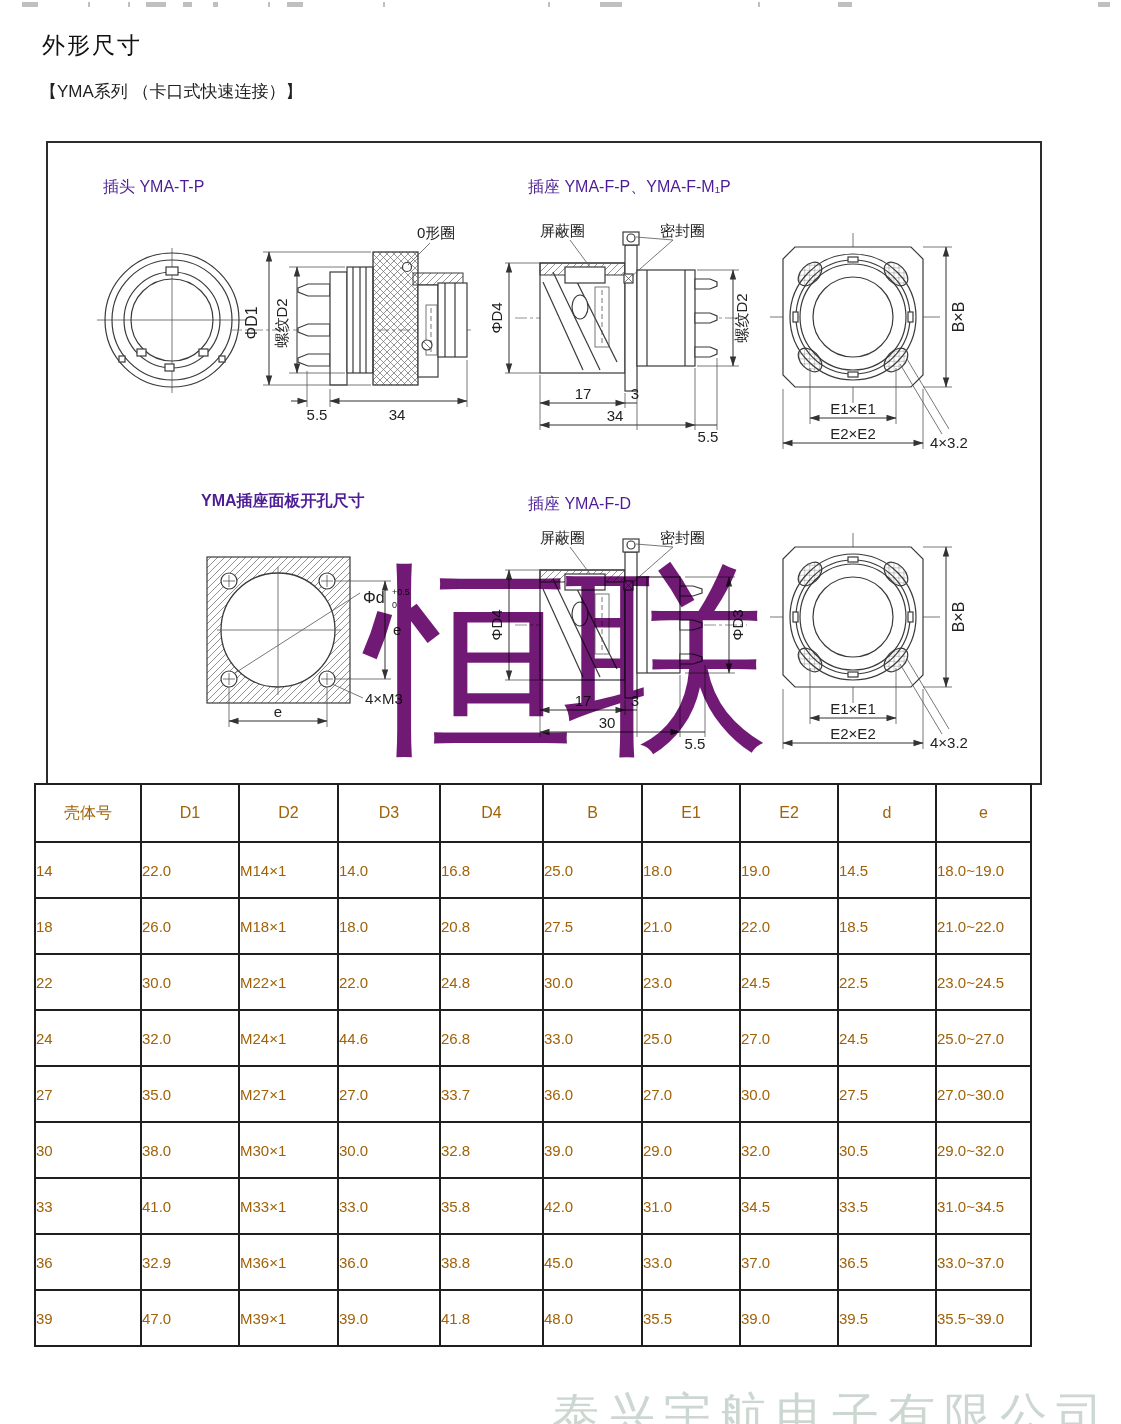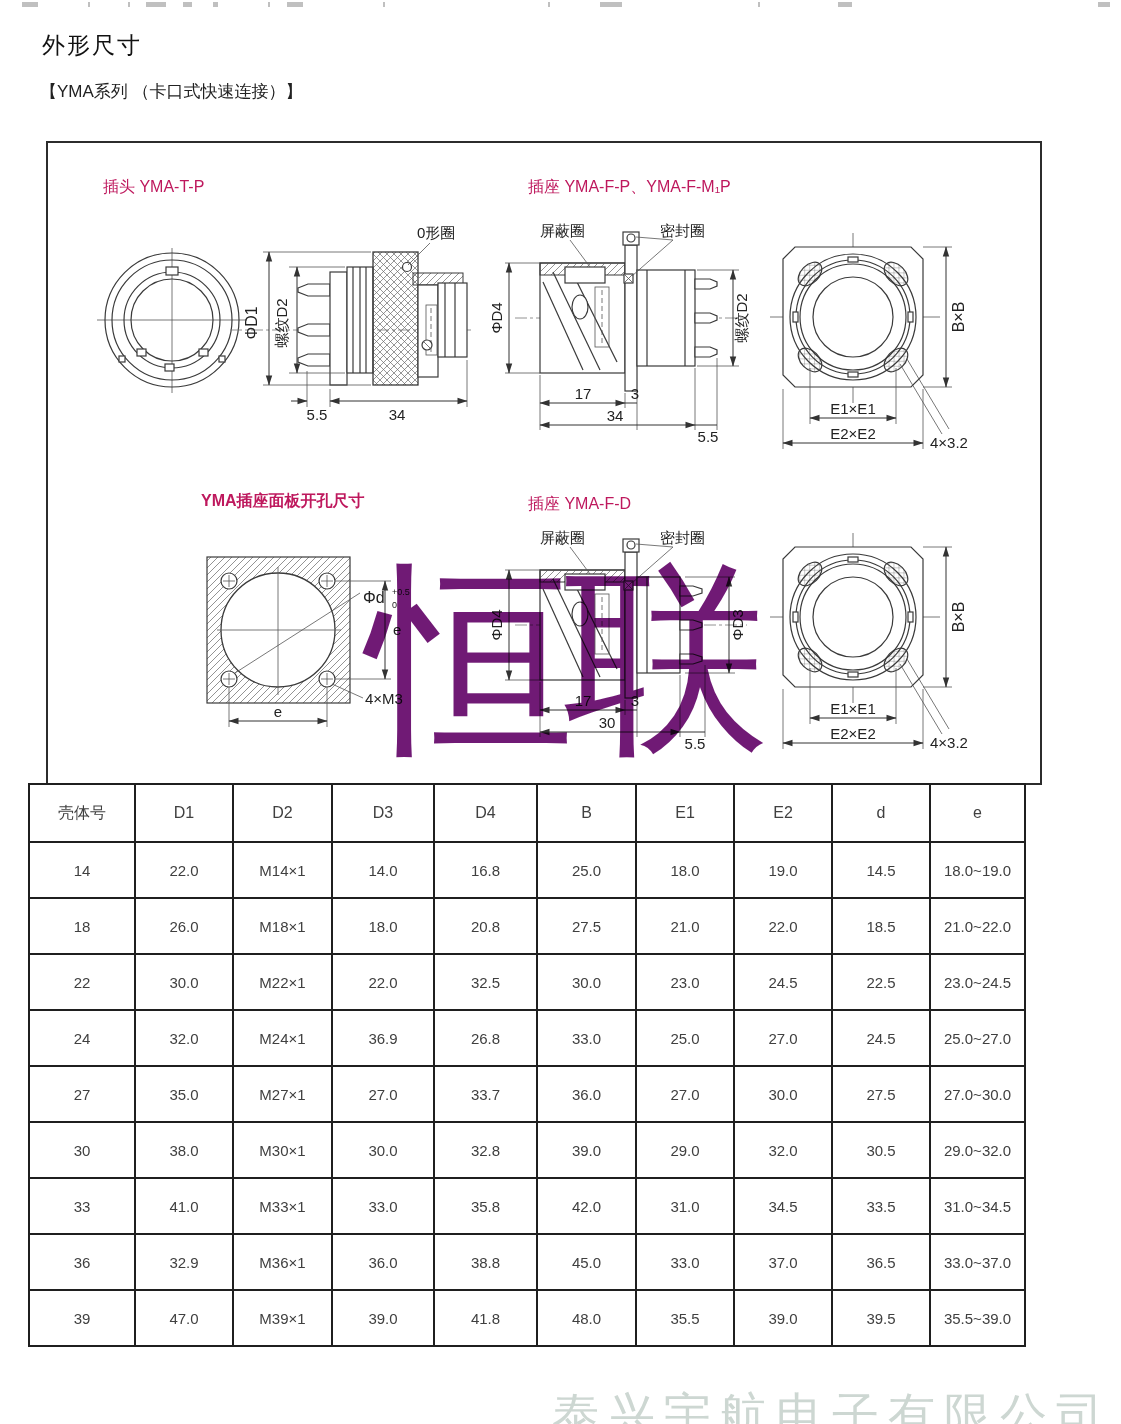--- a/index.html
+++ b/index.html
@@ -4,43 +4,43 @@
 <style>
   html,body{margin:0;padding:0;}
   body{
     width:1121px;height:1424px;position:relative;background:#ffffff;
     font-family:"Liberation Sans", sans-serif;color:#222;overflow:hidden;
   }
   .remnant{position:absolute;top:2px;height:5px;background:#8d8d8d;opacity:.55;}
   .page-title{position:absolute;left:42px;top:30px;font-size:23px;font-weight:normal;color:#111;letter-spacing:2px;}
   .page-subtitle{position:absolute;left:40px;top:80px;font-size:17px;color:#222;text-align:right;}
   .dbox{position:absolute;left:46px;top:141px;width:992px;height:640px;border:2px solid #2c2c2c;}
-  .dcap{position:absolute;font-size:16px;color:#be185d;white-space:nowrap;}
+  .dcap{position:absolute;font-size:16px;color:#4c1d95;white-space:nowrap;}
   svg{position:absolute;overflow:visible;}
   svg text{font-family:"Liberation Sans", sans-serif;fill:#222;}
   .ln{stroke:#3a3a3a;stroke-width:1.2;fill:none;}
   .lnf{stroke:#3a3a3a;stroke-width:1.2;fill:#ffffff;}
   .thin{stroke:#555;stroke-width:0.8;fill:none;}
   .cl{stroke:#777;stroke-width:0.8;fill:none;stroke-dasharray:12 3 3 3;}
   .dash{stroke:#555;stroke-width:0.8;fill:none;stroke-dasharray:5 3;}
   .dim{stroke:#333;stroke-width:1;fill:none;}
   .dt{font-size:15px;}
   .dv{font-size:16px;}
   .watermark{
     position:absolute;left:368px;top:548px;font-size:206px;line-height:1.08;
     letter-spacing:-10px;color:#701a75;font-family:Liberation Sans, sans-serif;
     mix-blend-mode:multiply;z-index:6;pointer-events:none;white-space:nowrap;
   }
   .footer-mark{
     position:absolute;left:552px;top:1352px;font-size:47px;letter-spacing:9px;
     color:#cdd7d2;font-family:"Liberation Serif", serif;white-space:nowrap;margin-top:32px;
   }
   table.spec{
-    position:absolute;left:28px;top:783px;width:996px;border-collapse:collapse;
-    table-layout:fixed;text-align:center;color:#404040;
+    position:absolute;left:34px;top:783px;width:996px;border-collapse:collapse;
+    table-layout:fixed;color:#a16207;
   }
   table.spec th,table.spec td{border:2px solid #1f1f1f;padding:0;}
   table.spec th{height:56px;font-weight:normal;font-size:16px;}
   table.spec td{height:54px;font-size:15px;}
 </style>
 </head>
 <body>
 
 <svg width="0" height="0" style="position:absolute">
   <defs>
@@ -426,32 +426,32 @@
         <td>21.0</td>
         <td>22.0</td>
         <td>18.5</td>
         <td>21.0~22.0</td>
       </tr>
       <tr>
         <td>22</td>
         <td>30.0</td>
         <td>M22×1</td>
         <td>22.0</td>
-        <td>32.5</td>
+        <td>24.8</td>
         <td>30.0</td>
         <td>23.0</td>
         <td>24.5</td>
         <td>22.5</td>
         <td>23.0~24.5</td>
       </tr>
       <tr>
         <td>24</td>
         <td>32.0</td>
         <td>M24×1</td>
-        <td>36.9</td>
+        <td>44.6</td>
         <td>26.8</td>
         <td>33.0</td>
         <td>25.0</td>
         <td>27.0</td>
         <td>24.5</td>
         <td>25.0~27.0</td>
       </tr>
       <tr>
         <td>27</td>
         <td>35.0</td>

